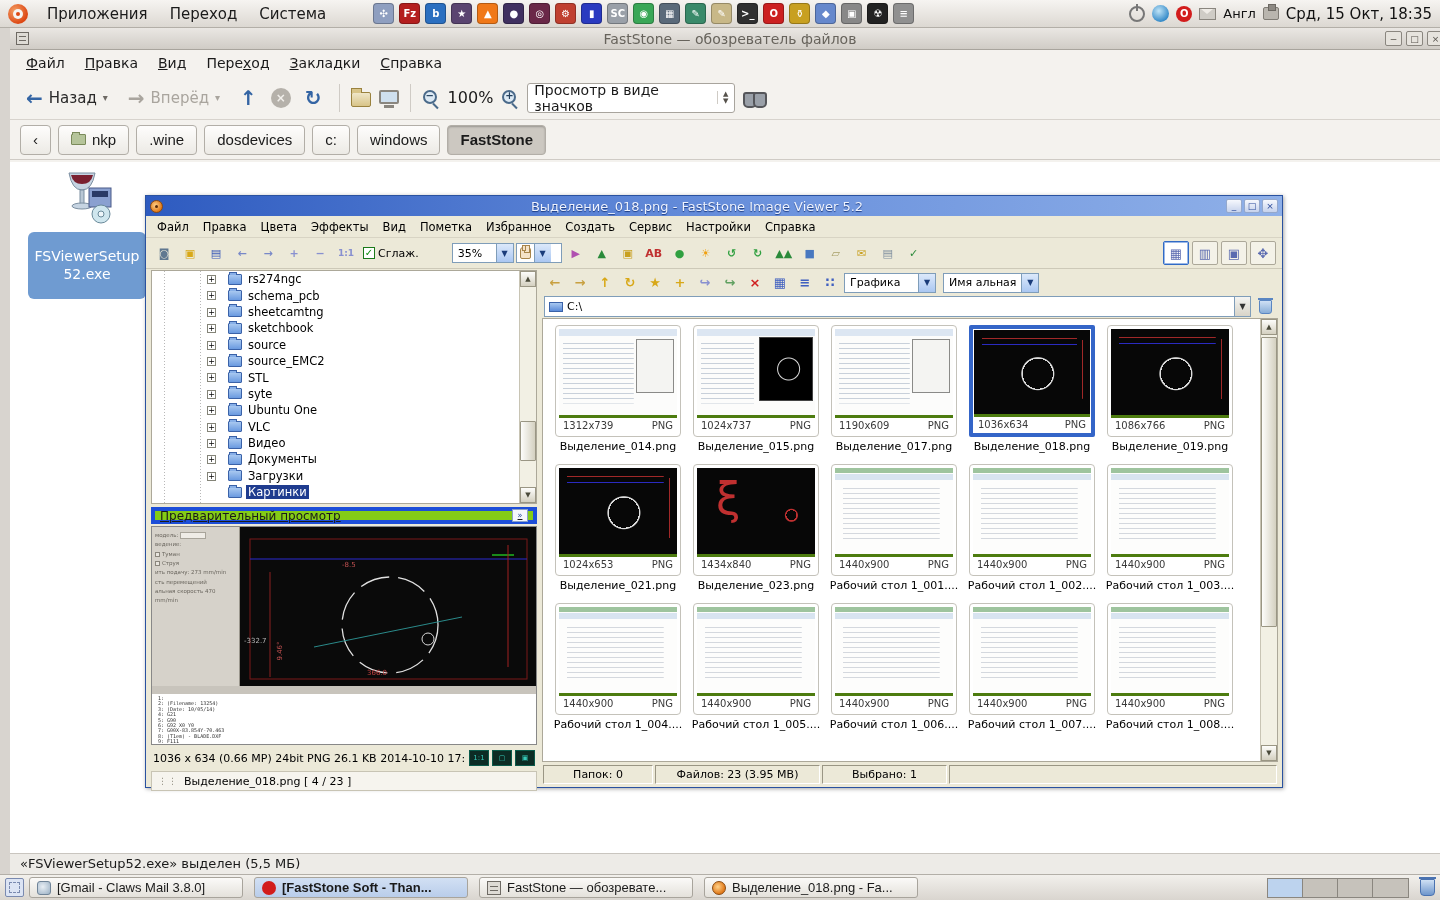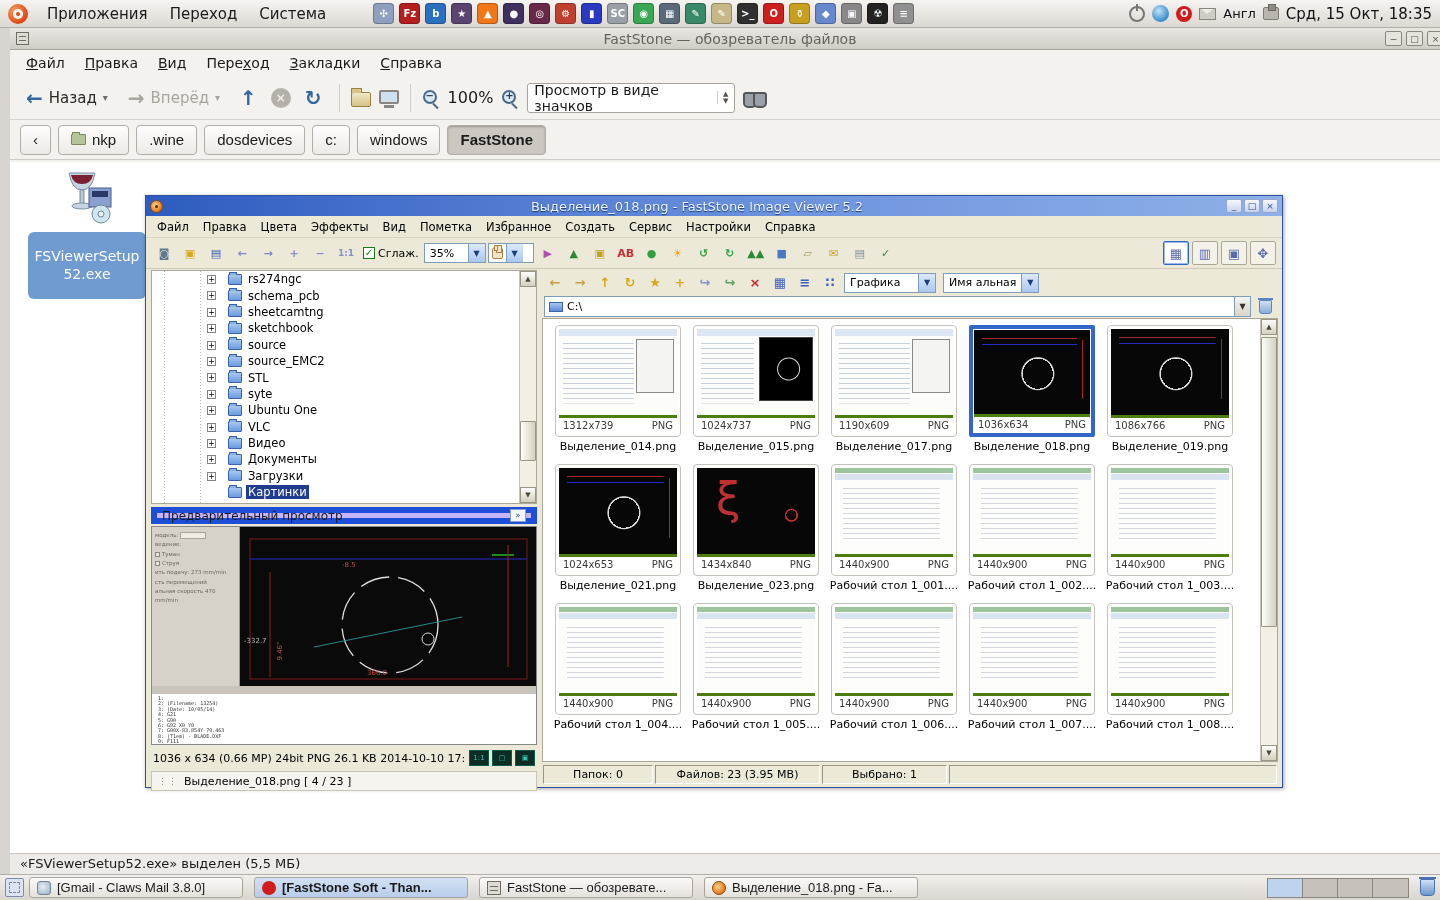--- a/index.html
+++ b/index.html
@@ -127,22 +127,22 @@
   .expander{position:absolute;left:55px;top:4px;width:9px;height:9px;border:1px solid #848478;background:#fff;
     font-size:8px;line-height:7px;text-align:center;color:#000;}
   .tfold{width:14px;height:11px;background:linear-gradient(#a8c8f0,#6a9ae0);border:1px solid #3a62a8;border-radius:1px;position:relative;margin:0 4px 0 14px;}
   .tfold::before{content:"";position:absolute;top:-3px;left:0;width:6px;height:2px;background:#88b0e8;border:1px solid #3a62a8;border-bottom:none;}
   .tlabel{padding:0 2px;white-space:nowrap;}
   .tlabel.sel{background:#1f3c8f;color:#fff;}
   .tsb{position:absolute;right:0;top:0;bottom:0;width:17px;background:#f2f0e4;border-left:1px solid #c8c4b4;}
   .sb-arr{position:absolute;left:0;right:0;height:16px;background:linear-gradient(#fdfdfb,#d4d0c0);border:1px solid #9a9684;
     font-size:7px;color:#4a4a3a;display:flex;align-items:center;justify-content:center;}
   .sb-thumb{position:absolute;left:0;right:0;background:linear-gradient(90deg,#fdfdfb,#d4d0c0);border:1px solid #9a9684;border-radius:1px;}
-  #pv-head{position:absolute;left:0;right:0;top:237px;height:17px;background:#c4b5fd;border:6px solid #1d4ed8;
-    font-size:12px;color:#1a1a1a;display:flex;align-items:center;padding:0 5px;}
+  #pv-head{position:absolute;left:0;right:0;top:237px;height:17px;background:#84cc16;border:4px solid #1d4ed8;
+    font-size:12px;color:#1a1a1a;display:flex;align-items:center;padding:0 5px;text-decoration:underline;}
   #pv-head .collapse{margin-left:auto;width:16px;height:13px;border:1px solid #8aa0c8;background:#f4f6fc;color:#2a4a9a;
     font-size:8px;line-height:11px;text-align:center;}
   #pv{position:absolute;left:0;right:0;top:256px;height:219px;background:#0a0a0a;border:1px solid #888;}
   .pv-side{position:absolute;left:0;top:0;width:88px;bottom:58px;background:#d6d2ca;border-right:1px solid #9a968c;
     font-size:5.5px;color:#6a665e;padding:4px 3px;line-height:1.7;}
   .pv-side .mini-inp{display:inline-block;width:26px;height:7px;background:#efece6;border:1px solid #a8a49a;vertical-align:middle;margin-left:2px;}
   .pv-side .cbx{display:inline-block;width:5px;height:5px;border:1px solid #8a867c;background:#e8e5de;margin-right:2px;vertical-align:middle;}
   .pv-draw{position:absolute;left:88px;right:0;top:0;bottom:58px;}
   .pv-dim{position:absolute;font-size:7px;}
   .pv-grey{position:absolute;left:0;right:0;bottom:50px;height:8px;background:#c8c4bc;}
@@ -395,21 +395,21 @@
               <span class="t1i" style="color: rgb(120, 136, 200);">←</span>
               <span class="t1i" style="color: rgb(120, 136, 200);">→</span>
               <span class="t1i" style="color: rgb(136, 144, 208);">+</span>
               <span class="t1i" style="color: rgb(136, 144, 208);">−</span>
               <span class="t1i" style="color: rgb(136, 144, 208); font-size: 9px;">1:1</span>
             </span>
           <span style="display:flex;align-items:center;margin:0 3px;">
             <span class="chk">✓</span>
             <span>Сглаж.</span>
           </span>
-          <span class="xp-combo" style="width:62px;">
+          <span class="xp-combo" style="width:62px;margin-left:28px;">
             <span class="cv">35%</span>
             <span class="xp-dd">▼</span>
           </span>
           <span class="xp-combo" style="width:46px;">
             <span class="hand-ico"></span>
             <span class="xp-dd">▼</span>
           </span>
           <span id="t1b" style="display:flex;gap:2px;">
               <span class="t1i" style="color: rgb(176, 80, 176);">▶</span>
               <span class="t1i" style="color: rgb(42, 138, 58);">▲</span>

